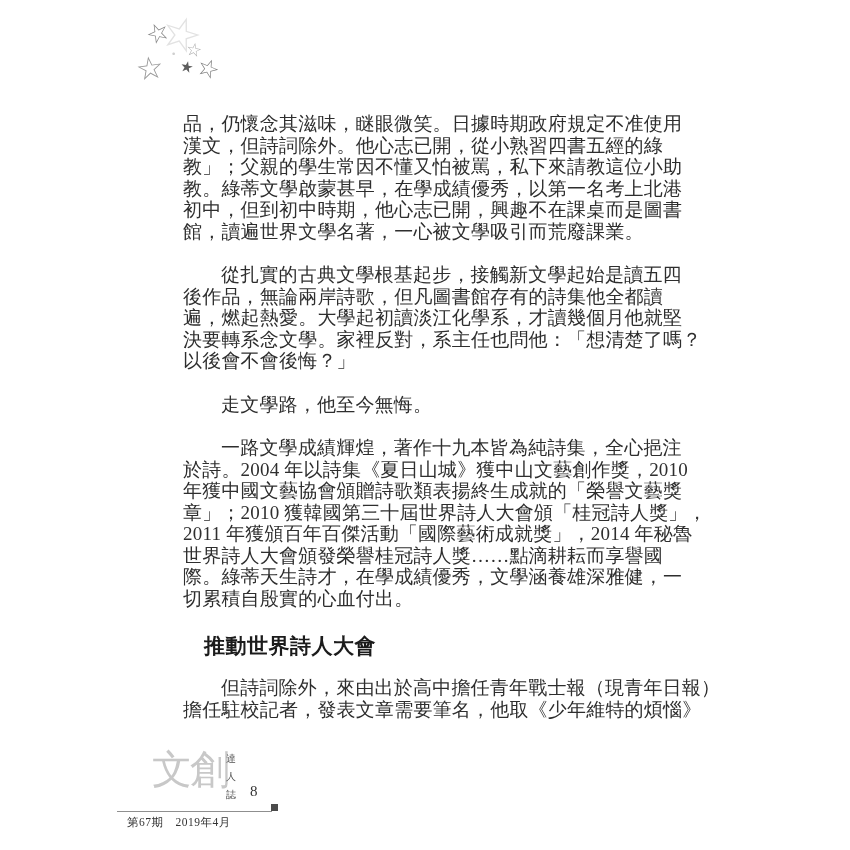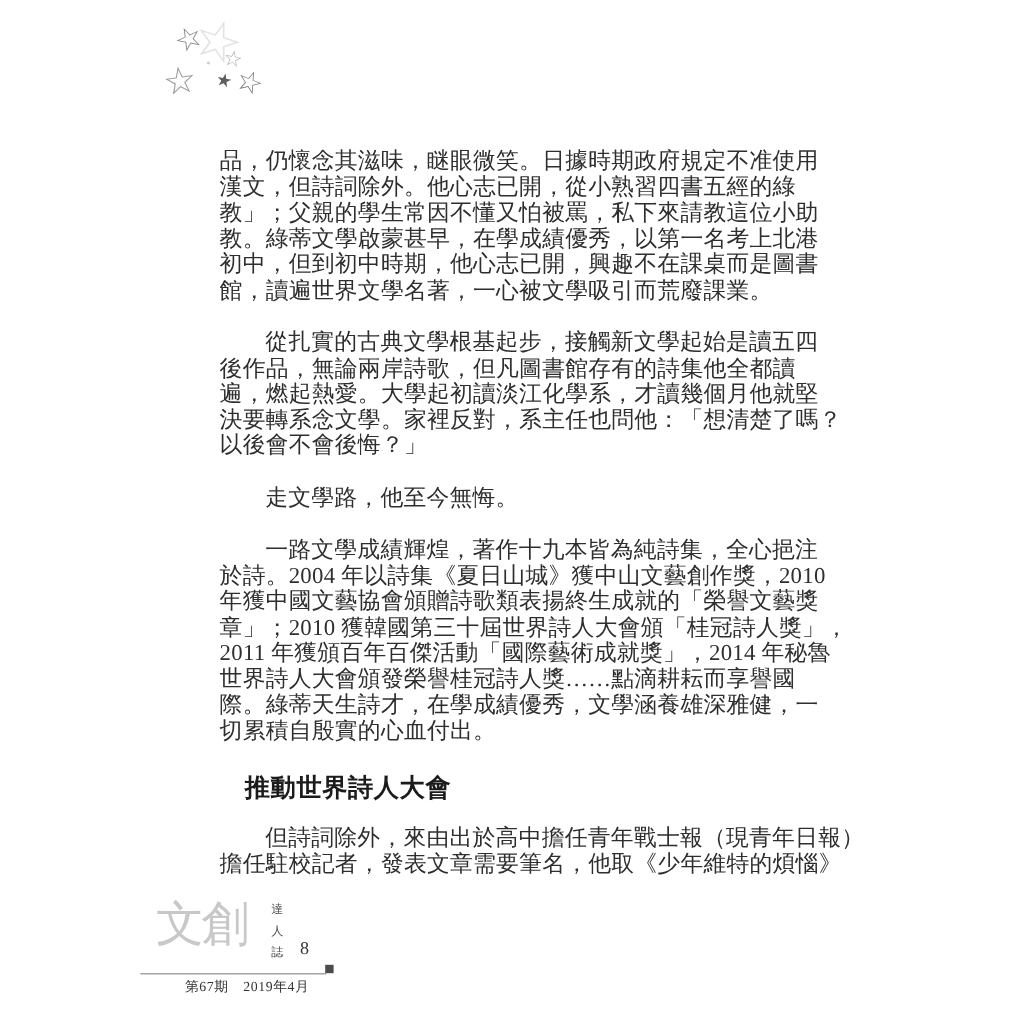--- a/index.html
+++ b/index.html
@@ -25,39 +25,38 @@
   }
 
   
   .article {
     position: absolute;
     left: 183px; top: 113px;
     width: 504px;
     color: #2e2e2e;
     font-size: 19px;
     line-height: 21.5px;
-    margin-top: 11px;
   }
   .paragraph { margin: 0 0 22px 0; }
   .line { white-space: nowrap; letter-spacing: 0.2px; }
   .line.indent { padding-left: 38px; }
   .heading {
     font-weight: bold;
     color: #1b1b1b;
     font-size: 21px;
     line-height: 26px;
     padding-left: 21px;
     margin: 26px 0 16px 0;
     letter-spacing: 0.5px;
     font-family: Liberation Mono, monospace;
   }
 
   
   .logo-main {
-    position: absolute; left: 130px; top: 748px;
+    position: absolute; left: 152px; top: 748px;
     font-size: 40px; line-height: 44px;
     color: #c8c8c8; letter-spacing: -2px; text-align: center;
   }
   .logo-vertical {
     position: absolute; left: 226px; top: 753px;
     font-size: 10px; color: #4f4f4f;
   }
   .vchar { height: 18px; line-height: 12px; }
   .page-number {
     position: absolute; left: 250px; top: 783px;
@@ -66,21 +65,21 @@
   .footer-rule {
     position: absolute; left: 117px; top: 811px;
     width: 155px; height: 1px; background: #8f8f8f;
   }
   .rule-square {
     position: absolute; right: -6px; top: -7px;
     width: 7px; height: 7px; background: #4b4b4b;
   }
   .footer-issue {
     position: absolute; left: 127px; top: 815px;
-    width: 158px; text-align: center;
+    width: 158px; 
     font-size: 11.5px; color: #333333;
     letter-spacing: 0.5px;
     white-space: nowrap;
   }
 </style>
 </head>
 <body>
 
 <div class="page">
 

